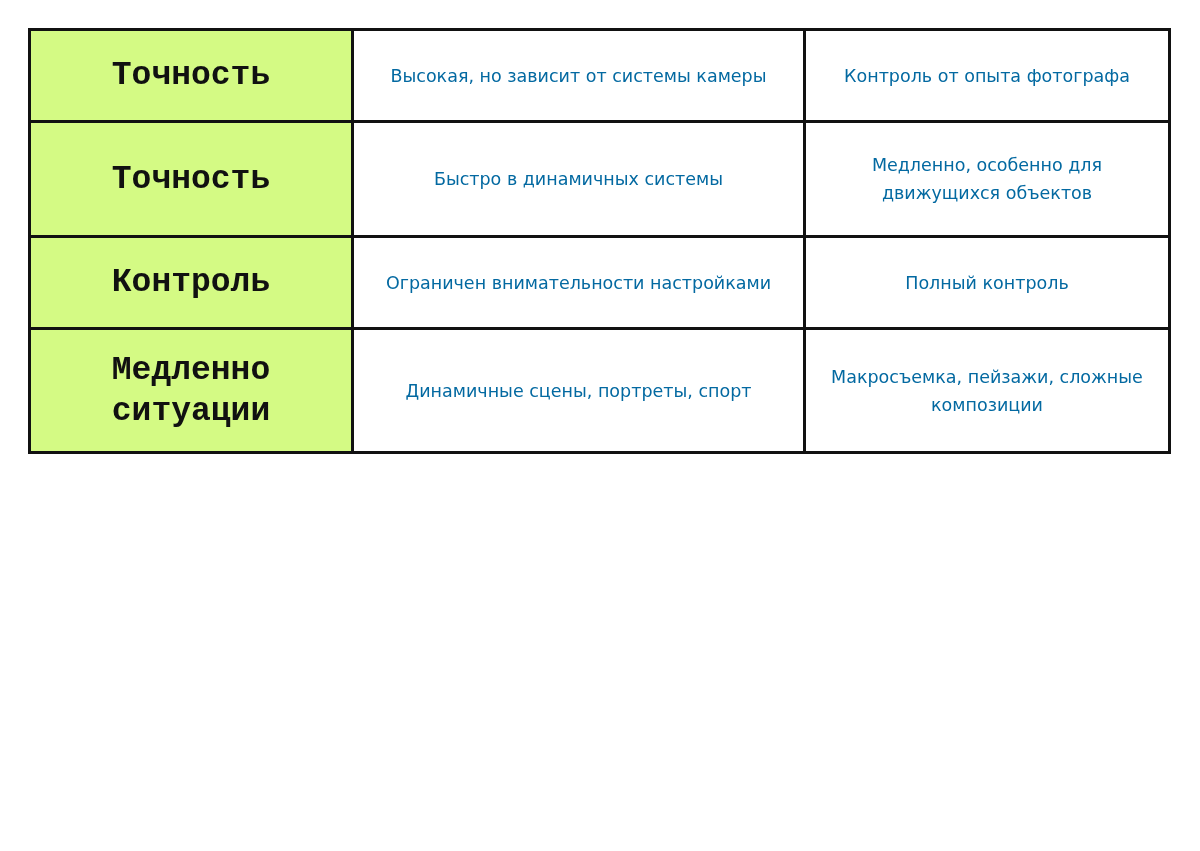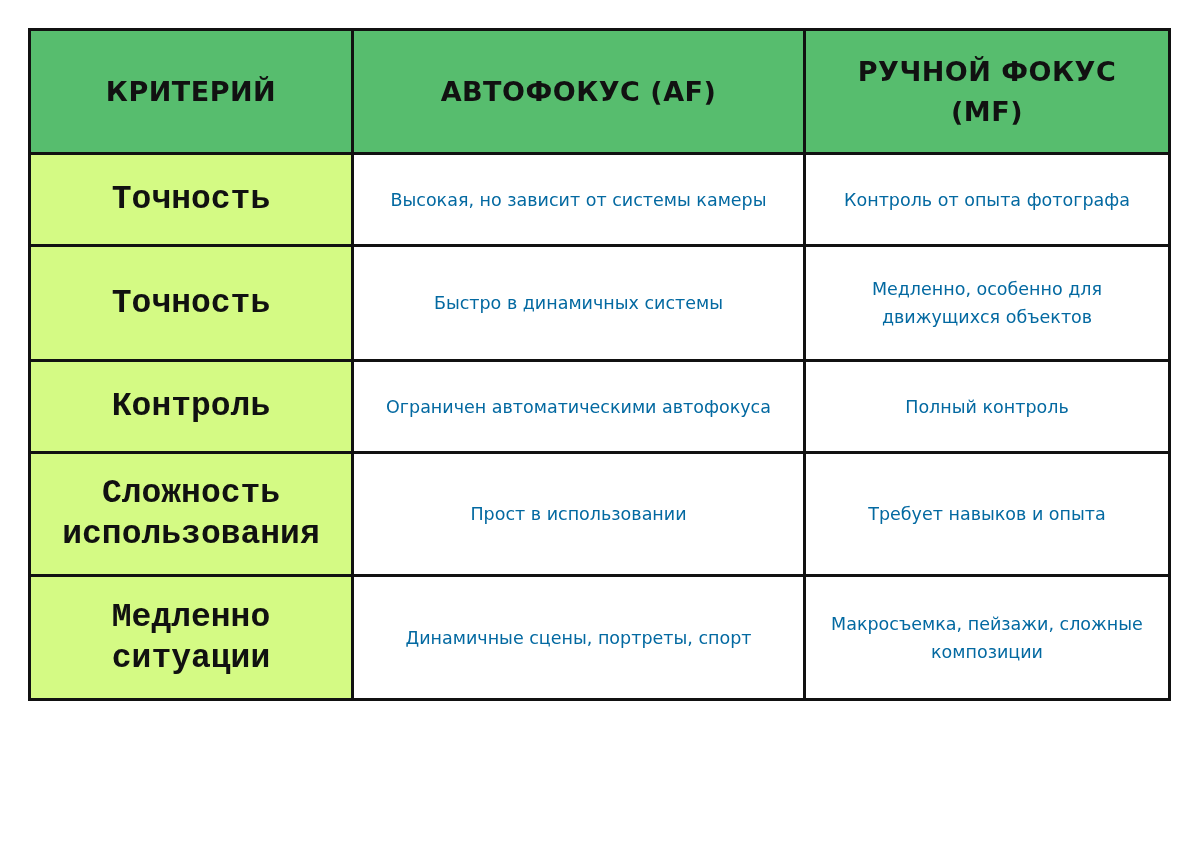--- a/index.html
+++ b/index.html
@@ -68,44 +68,34 @@
 <body>
 
 <div class="table-wrap">
   <table class="cmp">
     <colgroup>
       <col class="c1">
         <col class="c2">
         <col class="c3">
     </colgroup>
     <tbody>
-        <tr class="hdr">
-      <th>КРИТЕРИЙ</th>
-      <th>АВТОФОКУС (AF)</th>
-      <th>РУЧНОЙ ФОКУС (MF)</th>
-    </tr>
     <tr class="r0">
       <td class="crit">Точность</td>
       <td class="val">Высокая, но зависит от системы камеры</td>
       <td class="val">Контроль от опыта фотографа</td>
     </tr>
     <tr class="r1">
       <td class="crit">Точность</td>
       <td class="val">Быстро в динамичных системы</td>
       <td class="val">Медленно, особенно для движущихся объектов</td>
     </tr>
     <tr class="r2">
       <td class="crit">Контроль</td>
-      <td class="val">Ограничен автоматическими автофокуса</td>
+      <td class="val">Ограничен внимательности настройками</td>
       <td class="val">Полный контроль</td>
-    </tr>
-    <tr class="r4">
-      <td class="crit">Сложность использования</td>
-      <td class="val">Прост в использовании</td>
-      <td class="val">Требует навыков и опыта</td>
     </tr>
     <tr class="r5">
       <td class="crit">Медленно ситуации</td>
       <td class="val">Динамичные сцены, портреты, спорт</td>
       <td class="val">Макросъемка, пейзажи, сложные композиции</td>
     </tr>
   </tbody>
     </table>
 </div>
 

